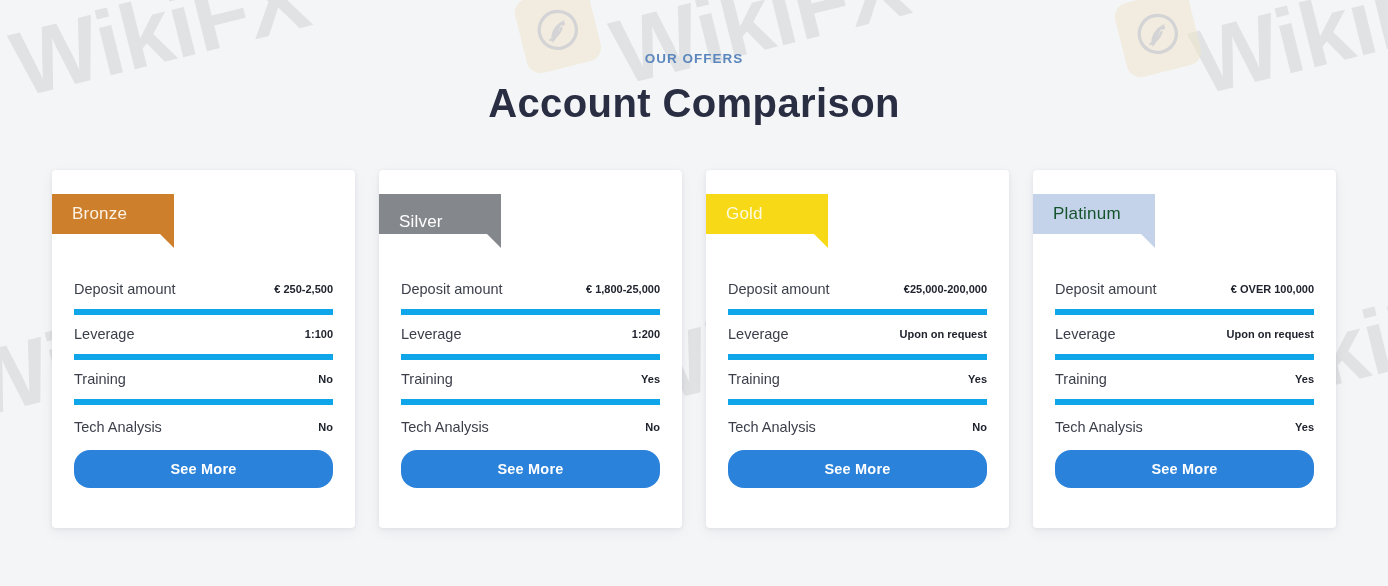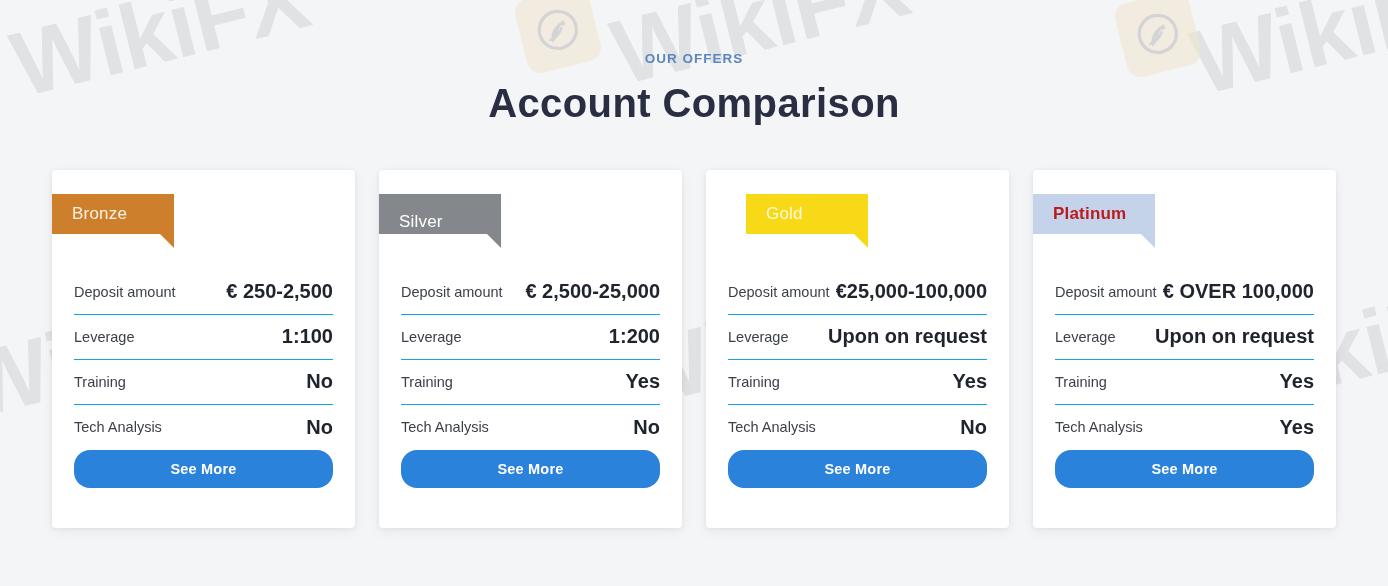--- a/index.html
+++ b/index.html
@@ -122,30 +122,30 @@
   
   .rows {
     margin-top: 100px;
     padding: 0 22px;
   }
   .row {
     display: flex;
     align-items: center;
     justify-content: space-between;
     height: 45px;
-    border-bottom: 1px solid #0ea5e9;
+    border-bottom: 6px solid #0ea5e9;
   }
   .row:last-child { border-bottom: none; }
   .row-label {
     font-size: 14.5px;
     color: #3b3f4a;
     font-weight: 400;
   }
   .row-value {
-    font-size: 20px;
+    font-size: 11px;
     color: #20242e;
     font-weight: 700;
     text-align: right;
   }
 
   
   .btn-wrap {
     margin-top: auto;
     padding: 0 22px 40px 22px;
   }
@@ -252,69 +252,69 @@
       </div>
     </div>
     <div class="card">
       <div class="ribbon" style="background: rgb(132, 135, 139); color: rgb(132, 135, 139);">
         <span style="color: rgb(255, 255, 255); margin-top: 16px;">Silver</span>
         <span class="tail"></span>
       </div>
       <div class="rows">
         <div class="row">
           <span class="row-label">Deposit amount</span>
-          <span class="row-value">€ 2,500-25,000</span>
+          <span class="row-value">€ 1,800-25,000</span>
         </div>
         <div class="row">
           <span class="row-label">Leverage</span>
           <span class="row-value">1:200</span>
         </div>
         <div class="row">
           <span class="row-label">Training</span>
           <span class="row-value">Yes</span>
         </div>
         <div class="row">
           <span class="row-label">Tech Analysis</span>
           <span class="row-value">No</span>
         </div>
       </div>
       <div class="btn-wrap">
         <button class="see-more-btn" style="background: rgb(43, 130, 219);">See More</button>
       </div>
     </div>
     <div class="card">
-      <div class="ribbon" style="background: rgb(247, 217, 23); color: rgb(247, 217, 23); margin-left: 40px;">
+      <div class="ribbon" style="background: rgb(247, 217, 23); color: rgb(247, 217, 23);">
         <span style="color: rgb(253, 250, 226);">Gold</span>
         <span class="tail"></span>
       </div>
       <div class="rows">
         <div class="row">
           <span class="row-label">Deposit amount</span>
-          <span class="row-value">€25,000-100,000</span>
+          <span class="row-value">€25,000-200,000</span>
         </div>
         <div class="row">
           <span class="row-label">Leverage</span>
           <span class="row-value">Upon on request</span>
         </div>
         <div class="row">
           <span class="row-label">Training</span>
           <span class="row-value">Yes</span>
         </div>
         <div class="row">
           <span class="row-label">Tech Analysis</span>
           <span class="row-value">No</span>
         </div>
       </div>
       <div class="btn-wrap">
         <button class="see-more-btn" style="background: rgb(43, 130, 219);">See More</button>
       </div>
     </div>
     <div class="card">
       <div class="ribbon" style="background: rgb(197, 211, 234); color: rgb(197, 211, 234);">
-        <span style="color: #b91c1c; font-weight: bold;">Platinum</span>
+        <span style="color: #14532d;">Platinum</span>
         <span class="tail"></span>
       </div>
       <div class="rows">
         <div class="row">
           <span class="row-label">Deposit amount</span>
           <span class="row-value">€ OVER 100,000</span>
         </div>
         <div class="row">
           <span class="row-label">Leverage</span>
           <span class="row-value">Upon on request</span>

